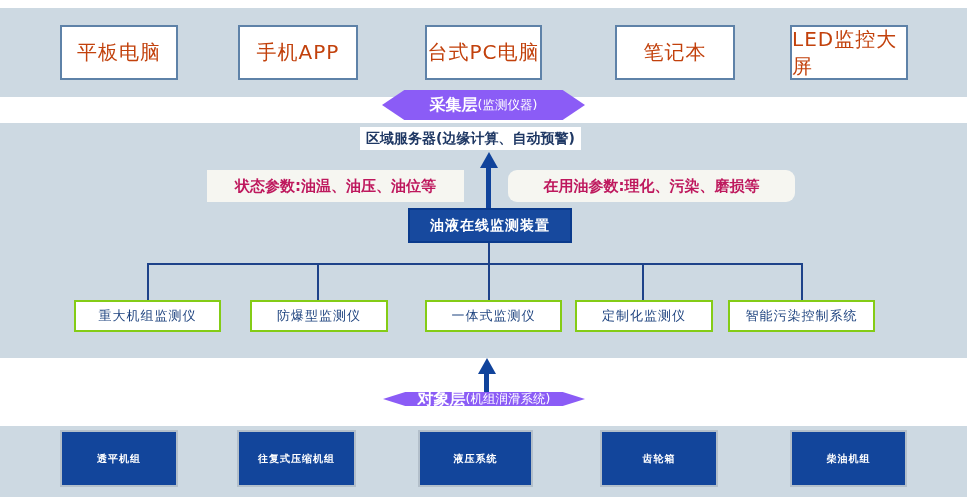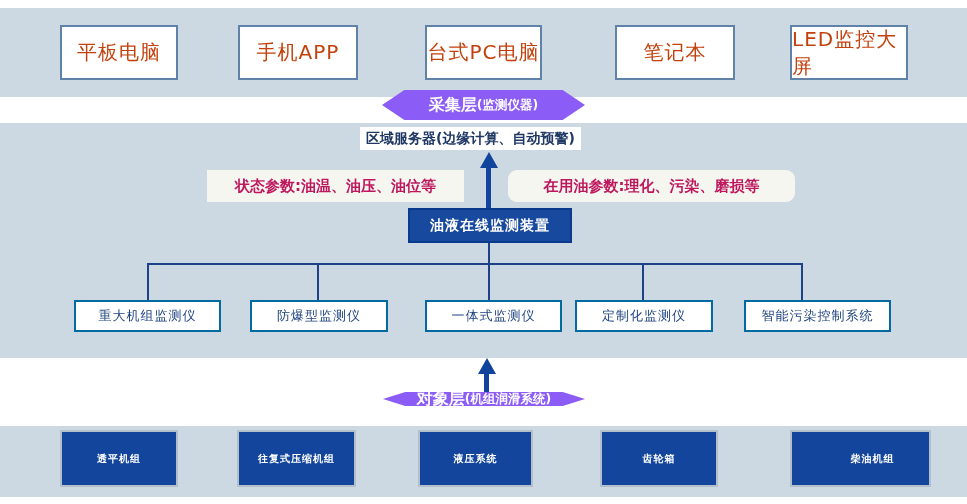--- a/index.html
+++ b/index.html
@@ -6,30 +6,30 @@
   body{font-family:"DejaVu Sans","Liberation Sans",sans-serif;}
   .stage{position:relative;width:967px;height:504px;background:#ffffff;overflow:hidden;}
   .band{position:absolute;left:0;width:967px;background:#cdd9e2;}
   .band.top{top:8px;height:89px;}
   .band.middle{top:123px;height:235px;}
   .band.bottom{top:426px;height:71px;}
 
   .white-box{position:absolute;background:#ffffff;display:flex;align-items:center;justify-content:center;
     color:#c2410c;font-size:20px;letter-spacing:1px;}
   .device-box{border:2px solid #5e82a8;height:51px;top:25px;}
-  .monitor-box{border:2px solid #0369a1;height:28px;top:300px;color:#1e437f;font-size:13px;}
+  .monitor-box{border:2px solid #84cc16;height:28px;top:300px;color:#1e437f;font-size:13px;}
 
   .dark-box{position:absolute;background:#12459b;border:2px solid #b3bfca;color:#ffffff;
     display:flex;align-items:center;justify-content:center;font-size:10px;font-weight:bold;
     height:53px;top:430px;letter-spacing:1px;}
 
   .banner{position:absolute;background:#8b5cf6;color:#ffffff;display:flex;align-items:center;justify-content:center;
     font-weight:bold;font-size:16px;
     clip-path:polygon(0% 50%,11% 0%,89% 0%,100% 50%,89% 100%,11% 100%);}
-  .banner .sub{font-size:12.5px;font-weight:bold;}
+  .banner .sub{font-size:12.5px;font-weight:normal;}
   .banner.collect{left:382px;top:90px;width:203px;height:30px;}
   .banner.object{left:383px;top:392px;width:202px;height:14px;}
 
   .server-strip{position:absolute;left:360px;top:127px;width:221px;height:23px;background:#ffffff;
     display:flex;align-items:center;justify-content:center;color:#1f3864;font-weight:bold;font-size:14px;}
 
   .param-label{position:absolute;top:170px;height:32px;background:#f6f6f1;color:#be185d;
     display:flex;align-items:center;justify-content:center;font-weight:bold;font-size:15px;}
   .param-label.left{left:207px;width:257px;}
   .param-label.right{left:508px;width:287px;border-radius:9px;}
@@ -112,21 +112,21 @@
   </div>
   <div class="white-box monitor-box" style="left:250px;width:134px;">
     <span>防爆型监测仪</span>
   </div>
   <div class="white-box monitor-box" style="left:425px;width:133px;">
     <span>一体式监测仪</span>
   </div>
   <div class="white-box monitor-box" style="left:575px;width:134px;">
     <span>定制化监测仪</span>
   </div>
-  <div class="white-box monitor-box" style="left:728px;width:143px;margin-left:16px;">
+  <div class="white-box monitor-box" style="left:728px;width:143px;">
     <span>智能污染控制系统</span>
   </div>
 
   <div class="arrow-head arrow2-head"></div>
   <div class="arrow-shaft arrow2-shaft"></div>
 
   <div class="banner object">
     <span>对象层 </span>
       <span class="sub">(机组润滑系统)</span>
   </div>
@@ -136,17 +136,17 @@
   </div>
   <div class="dark-box" style="left:237px;width:115px;">
     <span>往复式压缩机组</span>
   </div>
   <div class="dark-box" style="left:418px;width:111px;">
     <span>液压系统</span>
   </div>
   <div class="dark-box" style="left:600px;width:114px;">
     <span>齿轮箱</span>
   </div>
-  <div class="dark-box" style="left:790px;width:113px;padding-left:24px;">
+  <div class="dark-box" style="left:790px;width:113px;">
     <span>柴油机组</span>
   </div>
 
 </div>
 
 </body></html>

